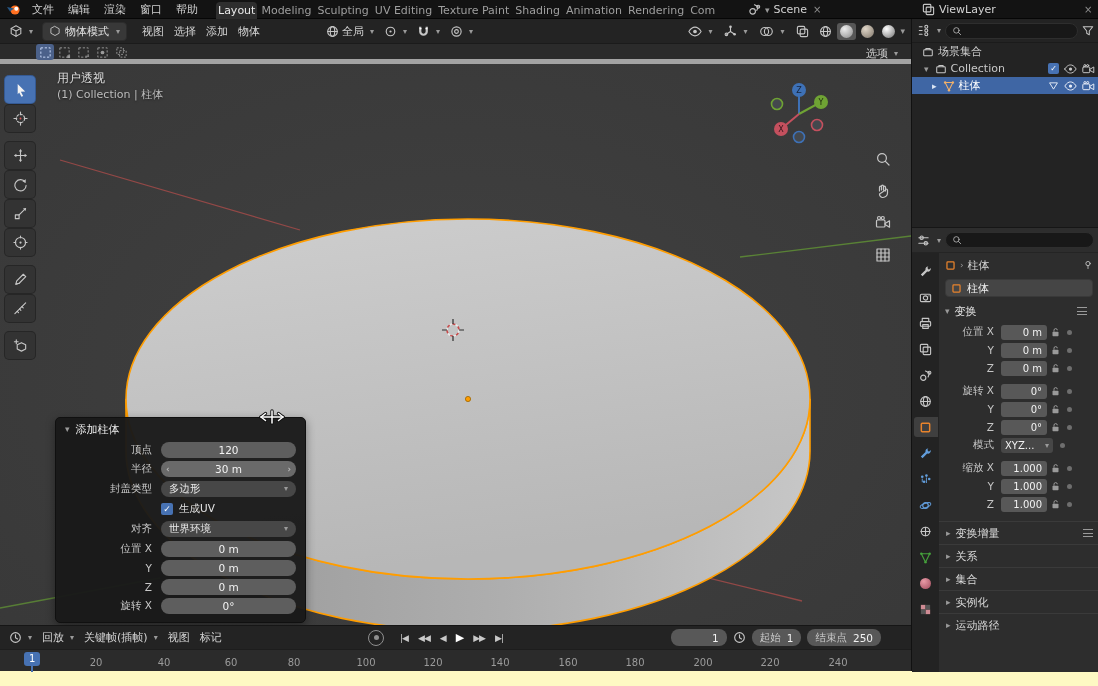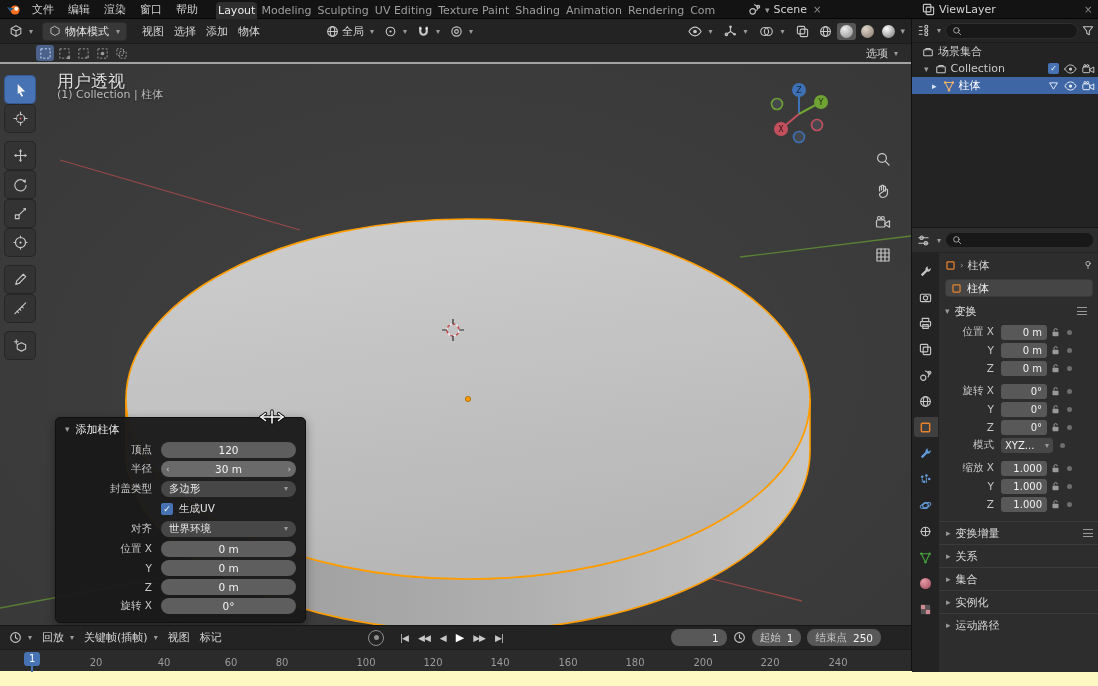--- a/index.html
+++ b/index.html
@@ -16,32 +16,32 @@
   
   #topbar{position:absolute;left:0;top:0;width:1098px;height:19px;background:#131313;border-bottom:1px solid #060606;display:flex;align-items:center;z-index:40}
   .tb-menu{padding:0 7px;color:#cfcfcf;height:19px;line-height:19px}
   .ws-tab{height:17px;line-height:17px;padding:0 2px;margin:2px 1px 0 1px;color:#9e9e9e;border-radius:4px 4px 0 0;white-space:nowrap}
   .ws-tab.active{background:#2e2e2e;color:#e9e9e9}
   .tb-widget{display:flex;align-items:center;gap:4px;height:19px;color:#d3d3d3}
   .tb-x{color:#8d8d8d;font-size:10px;padding:0 2px}
 
   
   #vheader{position:absolute;left:0;top:19px;width:911px;height:25px;background:#232323;border-bottom:1px solid #1b1b1b;display:flex;align-items:center;z-index:30}
-  #toolsettings{position:absolute;left:0;top:44px;width:911px;height:20px;background:#2b2b2b;border-bottom:2px solid #a3a3a3;display:flex;align-items:center;z-index:30}
+  #toolsettings{position:absolute;left:0;top:44px;width:911px;height:20px;background:#2b2b2b;border-bottom:5px solid #a3a3a3;display:flex;align-items:flex-start;z-index:30}
   .hdr-btn{display:flex;align-items:center;gap:3px;padding:0 5px;height:19px;border-radius:3px;color:#d6d6d6}
   .dropdown-chip{display:flex;align-items:center;gap:4px;background:#383838;border:1px solid #2c2c2c;border-radius:4px;height:19px;padding:0 6px;color:#e2e2e2}
   .selmode-btn{width:18px;height:16px;border-radius:3px;display:flex;align-items:center;justify-content:center;margin-right:1px;background:transparent}
   .selmode-btn.active{background:#4b618a}
   .sph{width:13px;height:13px;border-radius:50%;background:radial-gradient(circle at 35% 30%,#ededed,#898989)}
   .sph-wrap{width:19px;height:17px;display:flex;align-items:center;justify-content:center;border-radius:3px}
   .sph-wrap.active{background:#565656}
 
   
   #viewport{position:absolute;left:0;top:64px;width:911px;height:561px;background:radial-gradient(ellipse at 50% 55%,#414141,#383838);overflow:hidden}
-  #vp-label1{position:absolute;left:57px;top:6px;color:#dedede;font-size:17px;text-shadow:0 1px 2px rgba(0,0,0,.55)}
+  #vp-label1{position:absolute;left:57px;top:6px;color:#dedede;font-size:12px;text-shadow:0 1px 2px rgba(0,0,0,.55)}
   #vp-label2{position:absolute;left:57px;top:23px;color:#bdbdbd;font-size:11px;text-shadow:0 1px 2px rgba(0,0,0,.5)}
 
   
   #toolbar{position:absolute;left:5px;top:12px;width:32px;display:flex;flex-direction:column;z-index:15}
   .tool-btn{width:30px;height:27px;background:#333333;border-radius:4px;margin-bottom:2px;display:flex;align-items:center;justify-content:center;box-shadow:0 0 0 1px #262626}
   .tool-btn.active{background:#4772b3;box-shadow:0 0 0 1px #355a94}
   .tool-gap{height:8px}
 
   
   #navgizmo{position:absolute;left:762px;top:12px;z-index:12}
@@ -898,21 +898,21 @@
       </span>
     </div>
   </div>
 
   <div id="ruler">
     <span id="playhead-badge">1</span>
     <span id="playhead-line"></span>
     <span class="rmark" style="left:96px">20</span>
     <span class="rmark" style="left:164px">40</span>
     <span class="rmark" style="left:231px">60</span>
-    <span class="rmark" style="left:282px">80</span>
+    <span class="rmark" style="left:294px">80</span>
     <span class="rmark" style="left:366px">100</span>
     <span class="rmark" style="left:433px">120</span>
     <span class="rmark" style="left:500px">140</span>
     <span class="rmark" style="left:568px">160</span>
     <span class="rmark" style="left:635px">180</span>
     <span class="rmark" style="left:703px">200</span>
     <span class="rmark" style="left:770px">220</span>
     <span class="rmark" style="left:838px">240</span>
   </div>
 

